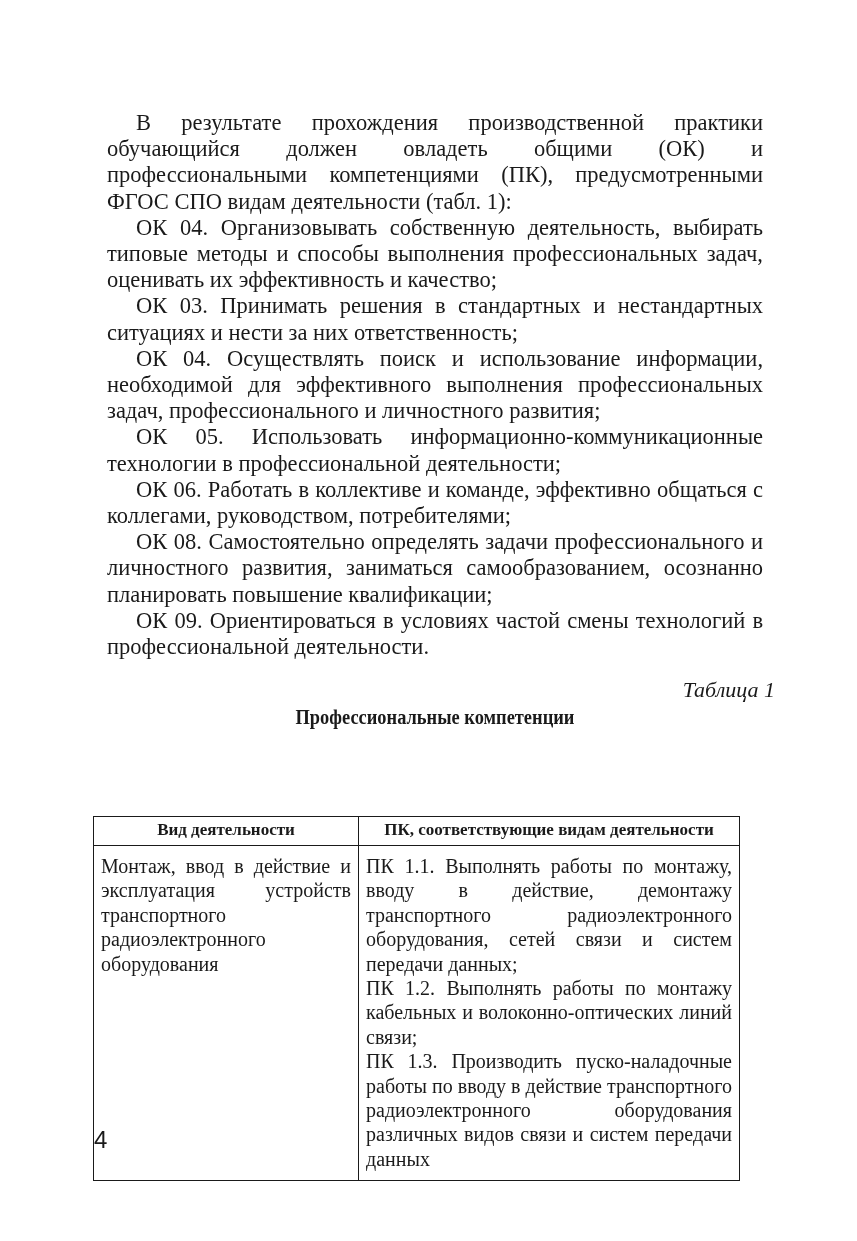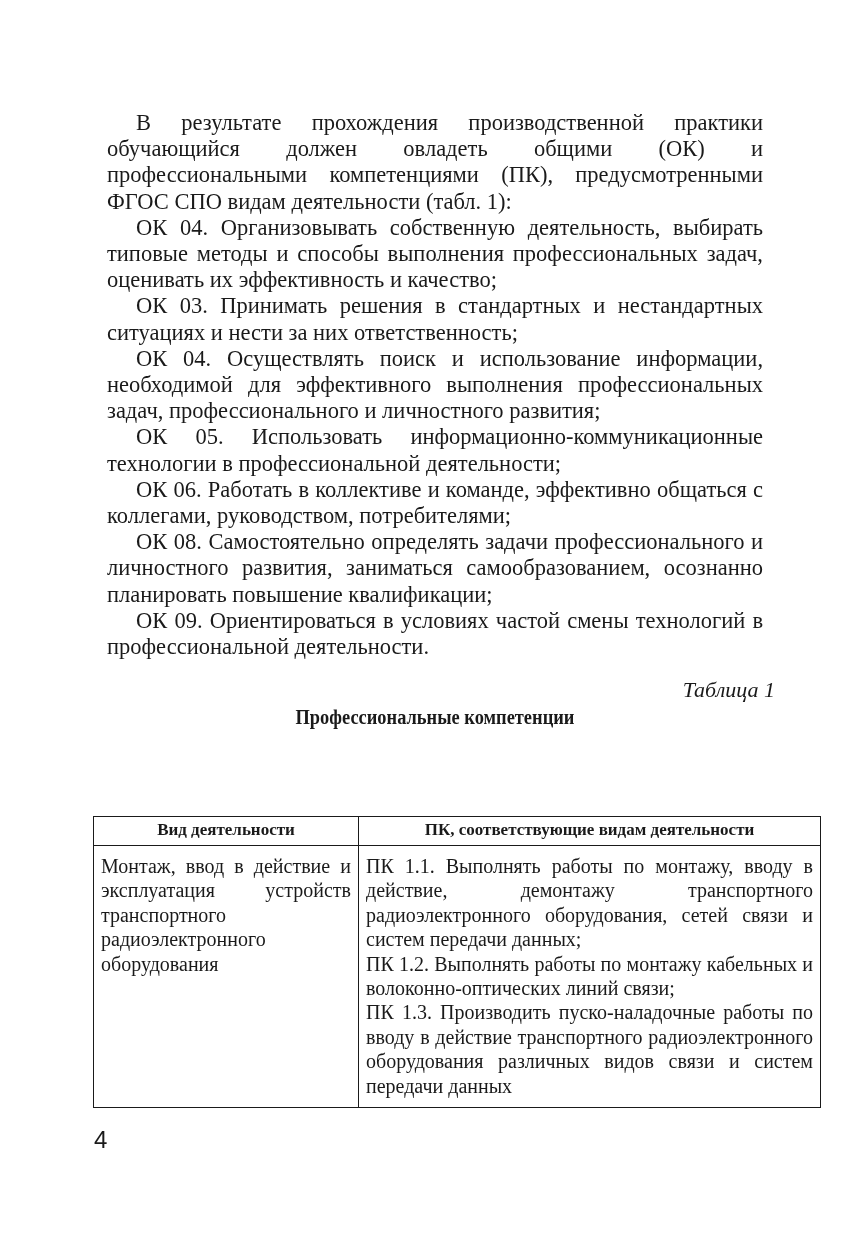--- a/index.html
+++ b/index.html
@@ -26,21 +26,21 @@
     font-weight: bold;
     font-size: 20px;
     text-align: center;
     line-height: 26px;
     margin-top: 1px;
     transform: scaleX(0.92);
   }
   table.comp {
     position: absolute;
     left: 93px; top: 816px;
-    width: 728px;
+    width: 647px;
     border-collapse: collapse;
     font-family: "Liberation Serif", serif;
   }
   table.comp th, table.comp td {
     border: 1.4px solid #1a1a1a;
     vertical-align: top;
   }
   table.comp th {
     font-weight: bold;
     font-size: 17px;

